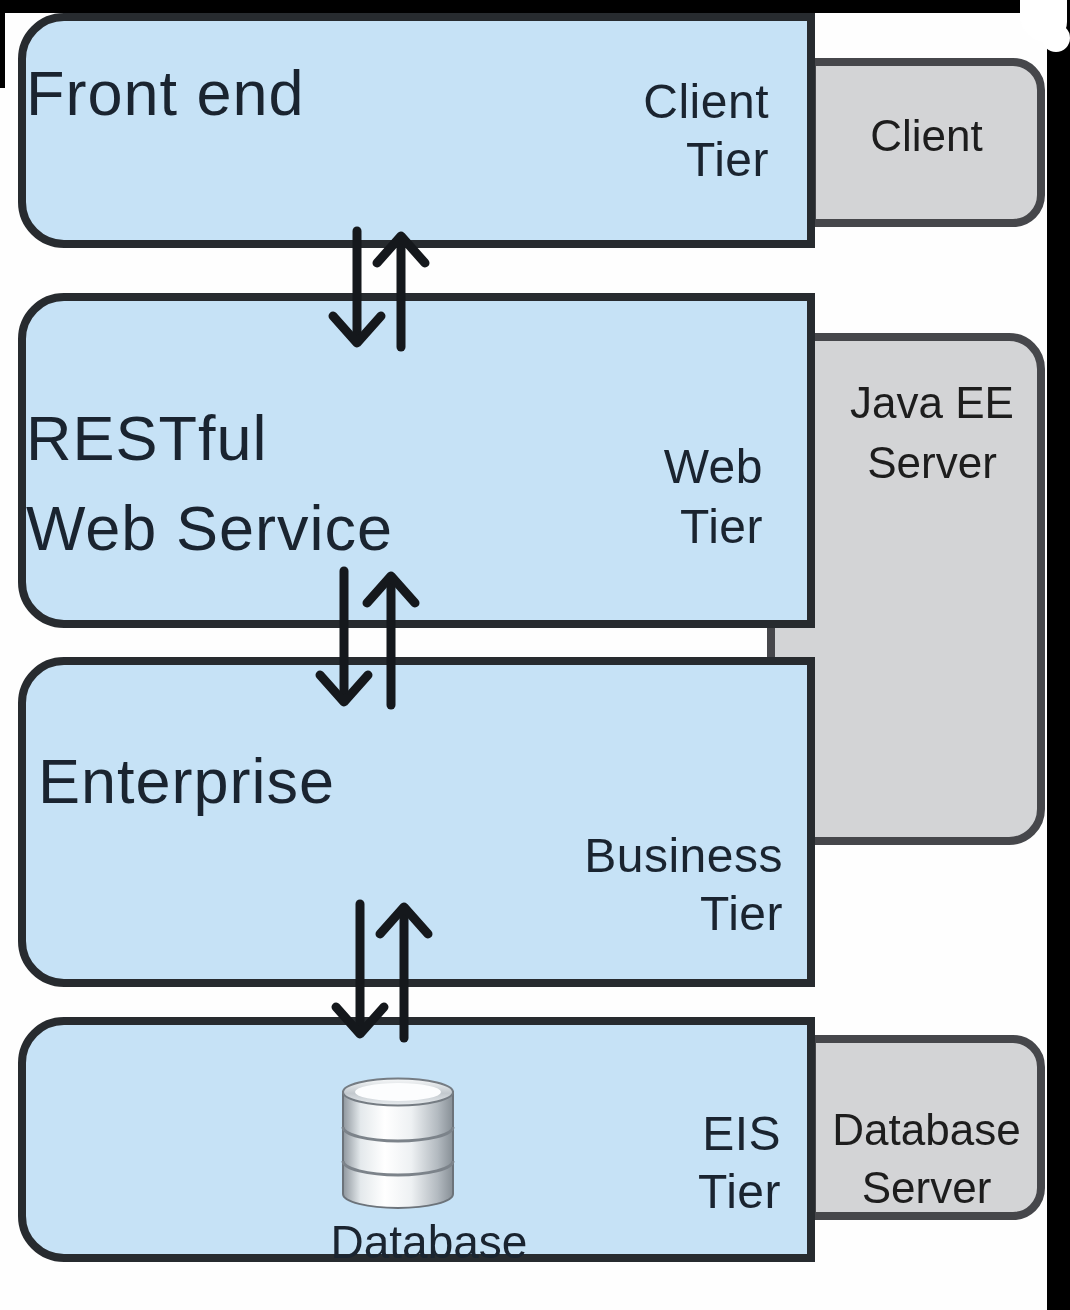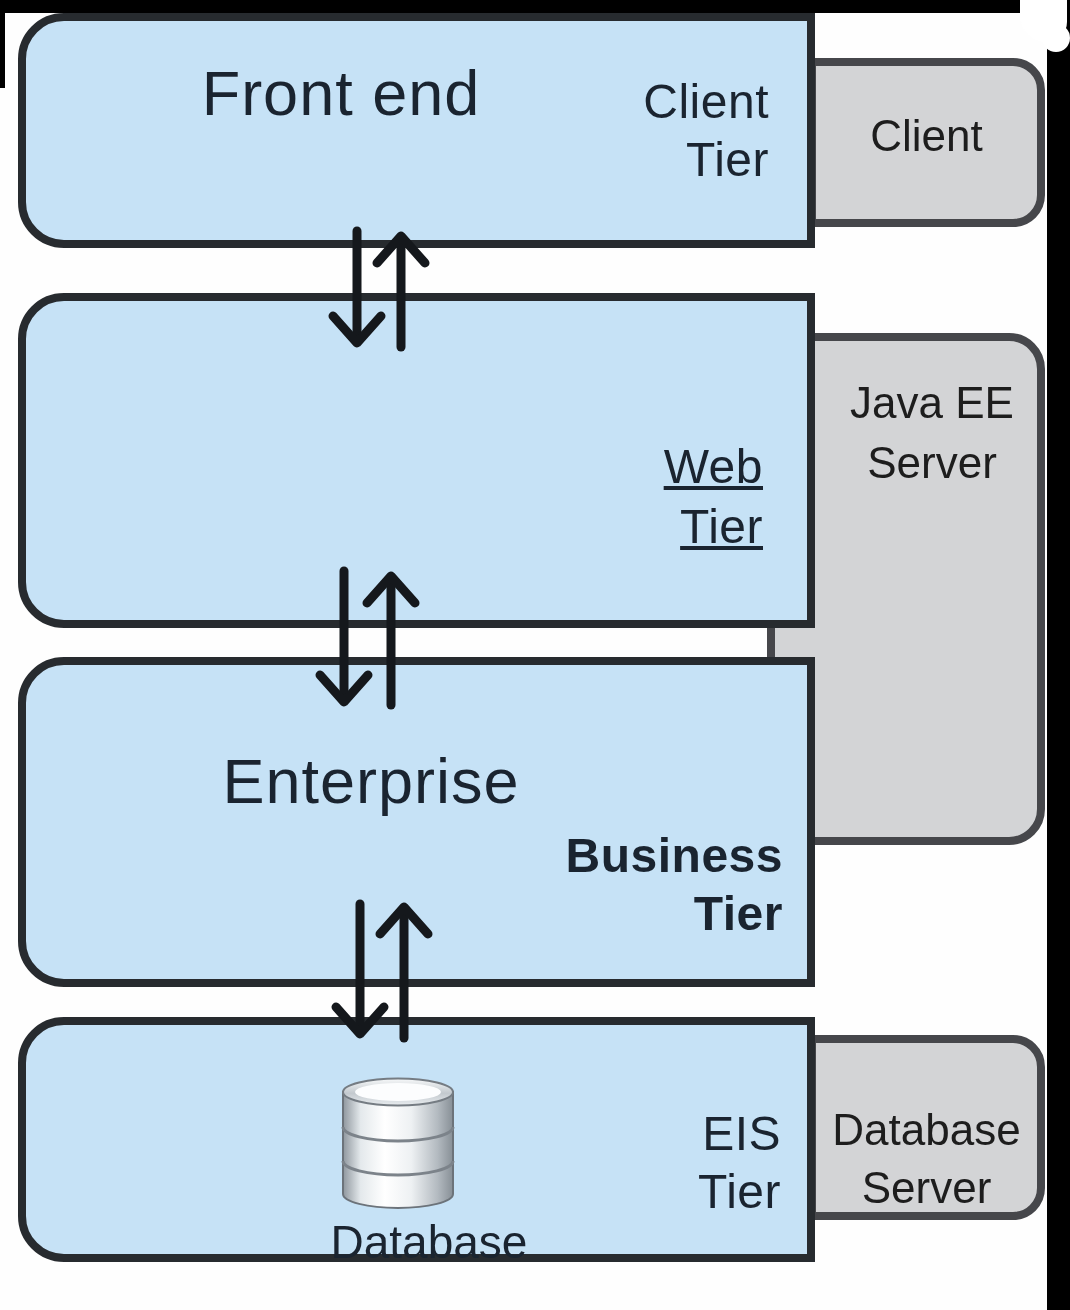--- a/index.html
+++ b/index.html
@@ -39,40 +39,40 @@
   #blue-client{left:18px;top:13px;width:797px;height:235px;}
   #blue-web{left:18px;top:293px;width:797px;height:335px;}
   #blue-business{left:18px;top:657px;width:797px;height:330px;}
   #blue-eis{left:18px;top:1017px;width:797px;height:245px;}
   #gray-client-machine{left:808px;top:58px;width:237px;height:169px;}
   #gray-javaee{left:767px;top:333px;width:278px;height:512px;border-radius:0 36px 36px 0;}
   #gray-db-server{left:808px;top:1035px;width:237px;height:185px;}
 
   
   .title-block{
-    position:absolute;text-align:center;
+    position:absolute;text-align:left;
     color:#1a2430;font-size:63px;line-height:87px;
     letter-spacing:1px;white-space:nowrap;
   }
   .tier-label{
     position:absolute;text-align:right;
     color:#1a2430;font-size:48px;line-height:58px;
     letter-spacing:0.5px;white-space:nowrap;
   }
   .server-label{
     position:absolute;text-align:center;
     color:#1d1d1d;font-size:44px;line-height:58px;
     white-space:nowrap;width:100%;
   }
   #blue-client .title-block{left:0;top:30px;width:630px;line-height:85px;}
   #blue-client .tier-label{right:38px;top:52px;}
   #blue-web .title-block{left:0;top:92px;width:660px;line-height:90px;}
-  #blue-web .tier-label{right:44px;top:136px;line-height:60px;text-decoration:underline;}
-  #blue-business .title-block{left:0;top:70px;width:690px;line-height:93px;}
-  #blue-business .tier-label{right:24px;top:162px;font-weight:bold;}
+  #blue-web .tier-label{right:44px;top:136px;line-height:60px;}
+  #blue-business .title-block{left:12px;top:70px;width:690px;line-height:93px;}
+  #blue-business .tier-label{right:24px;top:162px;}
   #blue-eis .tier-label{right:26px;top:80px;}
   #gray-client-machine .server-label{left:0;top:41px;}
   #gray-javaee .server-label{left:40px;top:32px;width:234px;line-height:60px;}
   #gray-db-server .server-label{left:0;top:58px;}
 
   
   #db-icon{position:absolute;left:314px;top:50px;width:116px;height:136px;}
   #db-caption{
     position:absolute;left:238px;top:190px;width:330px;
     text-align:center;color:#1a2430;font-size:46px;white-space:nowrap;
@@ -110,20 +110,24 @@
     <div class="title-block">
       <div>Front end</div>
     </div>
     <div class="tier-label">
       <div>Client</div>
       <div>Tier</div>
     </div>
   </div>
 
   <div class="tier-box" id="blue-web">
+    <div class="title-block">
+      <div>RESTful</div>
+      <div>Web Service</div>
+    </div>
     <div class="tier-label">
       <div>Web</div>
       <div>Tier</div>
     </div>
   </div>
 
   <div class="tier-box" id="blue-business">
     <div class="title-block">
       <div>Enterprise</div>
     </div>

